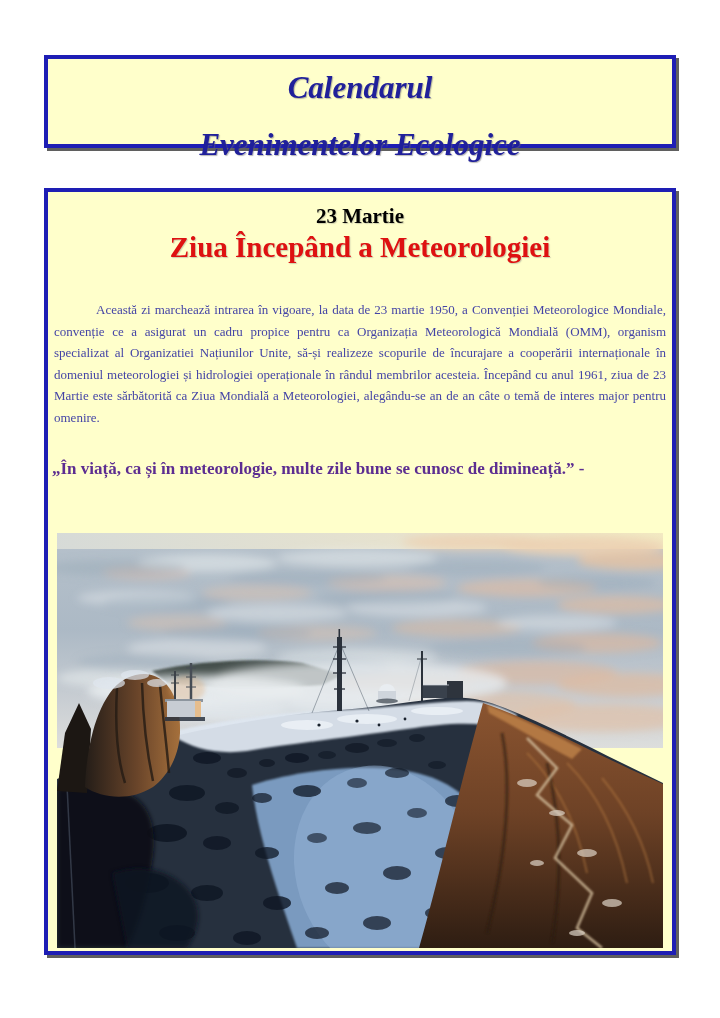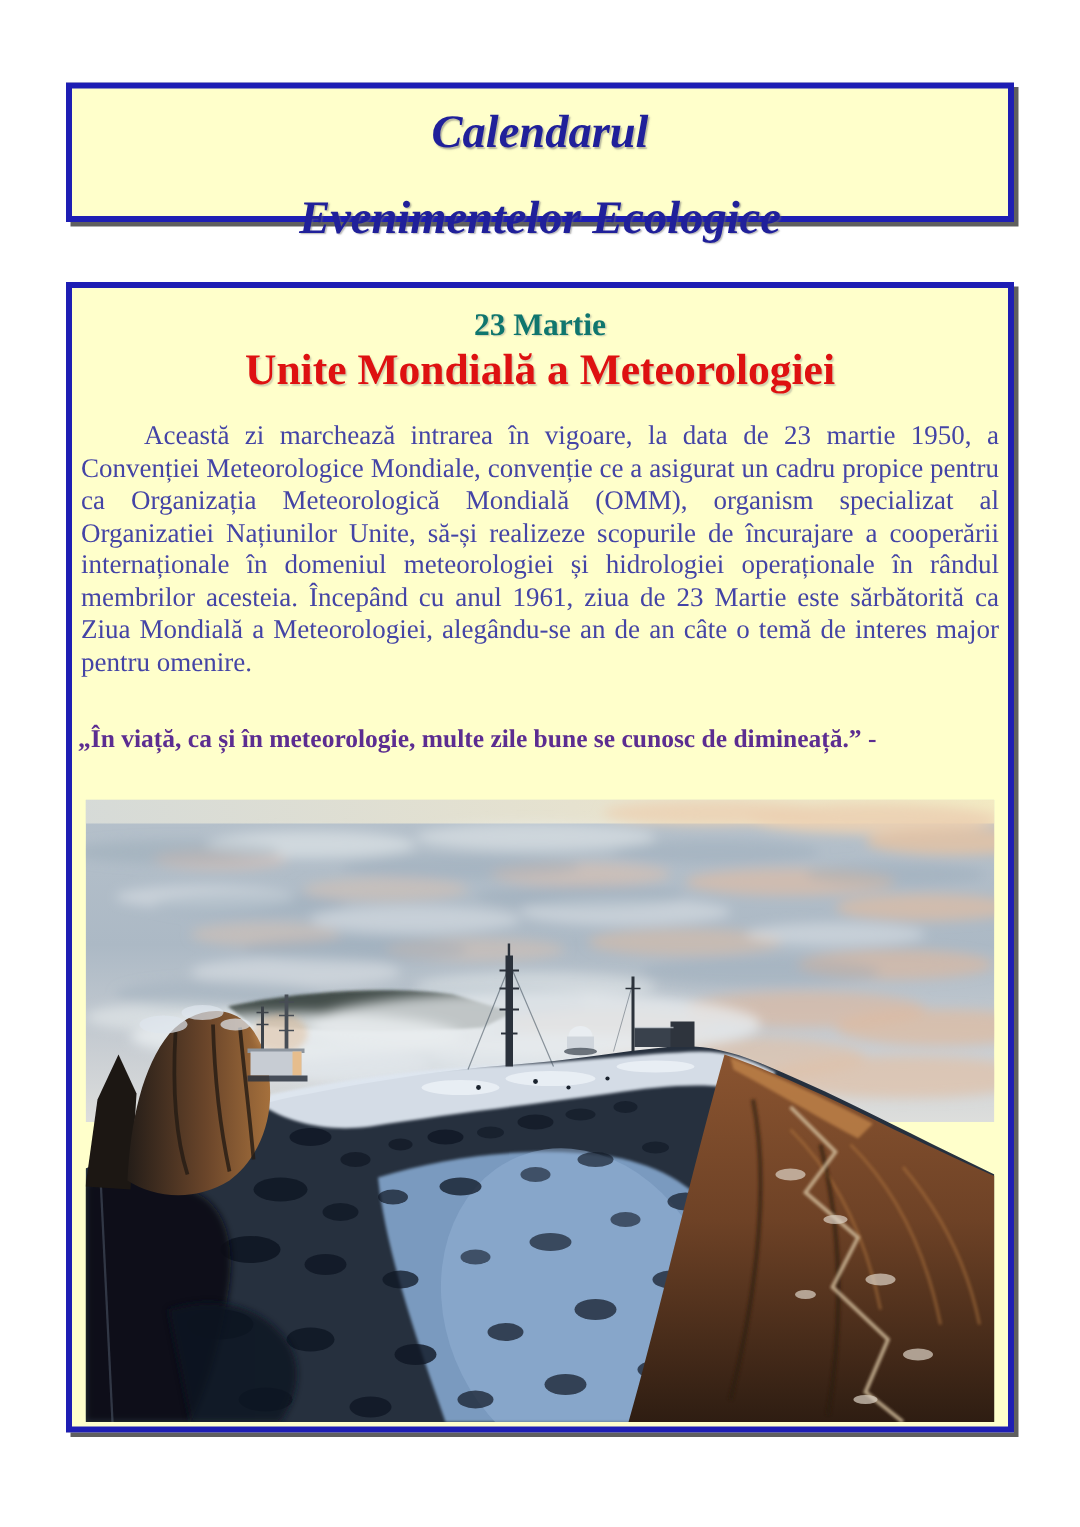--- a/index.html
+++ b/index.html
@@ -13,29 +13,29 @@
   .panel-title{top:55px;height:93px;}
   .panel-article{top:188px;height:767px;}
   .doc-title-line{
     color:#20209a;font-style:italic;font-weight:bold;font-size:31px;
     text-align:center;line-height:1.0;
     text-shadow:1px 1px 1px rgba(110,110,110,0.5);
   }
   .doc-title-line.first{margin-top:13px;}
   .doc-title-line.second{margin-top:26px;}
   .date-heading{
-    margin:12px 0 0;color:#0f766e;font-weight:bold;font-size:21px;text-align:center;
+    margin:12px 0 0;color:#000000;font-weight:bold;font-size:21px;text-align:center;
     text-shadow:1px 1px 1px rgba(120,120,120,0.35);
   }
   .article-title{
     margin:3px 0 0;color:#de1111;font-weight:bold;font-size:29px;text-align:center;line-height:1.05;
     text-shadow:1px 1px 1px rgba(120,120,120,0.35);
   }
   .article-body{
-    margin:18px 6px 0;color:#4444a6;font-size:18px;line-height:21.5px;
+    margin:37px 6px 0;color:#4444a6;font-size:13px;line-height:21.5px;
     text-align:justify;text-indent:42px;
   }
   .article-quote{
     margin:30px 4px 0;color:#5c2d91;font-weight:bold;font-size:17px;text-align:left;line-height:1.25;
   }
   .quote-author{
     margin:3px 8px 0;color:#5c2d91;font-weight:bold;font-size:17px;text-align:right;
   }
   .summit-photo{
     position:absolute;left:9px;top:341px;width:606px;height:415px;overflow:hidden;
@@ -47,21 +47,21 @@
 
 <div class="page">
 
   <div class="panel panel-title">
     <div class="doc-title-line first">Calendarul</div>
     <div class="doc-title-line second">Evenimentelor Ecologice</div>
   </div>
 
   <div class="panel panel-article">
     <div class="date-heading">23 Martie</div>
-    <div class="article-title">Unite Mondială a Meteorologiei</div>
+    <div class="article-title">Ziua Începând a Meteorologiei</div>
     <p class="article-body">Această zi marchează intrarea în vigoare, la data de 23 martie 1950, a Convenției Meteorologice Mondiale, convenție ce a asigurat un cadru propice pentru ca Organizația Meteorologică Mondială (OMM), organism specializat al Organizatiei Națiunilor Unite, să-și realizeze scopurile de încurajare a cooperării internaționale în domeniul meteorologiei și hidrologiei operaționale în rândul membrilor acesteia. Începând cu anul 1961, ziua de 23 Martie este sărbătorită ca Ziua Mondială a Meteorologiei, alegându-se an de an câte o temă de interes major pentru omenire.</p>
     <div class="article-quote">„În viață, ca și în meteorologie, multe zile bune se cunosc de dimineață.”  -</div>
 
     <div class="summit-photo">
       <svg viewBox="0 0 606 415" preserveAspectRatio="none">
         <defs>
           <linearGradient id="skyTop" x1="0" y1="0" x2="1" y2="0">
             <stop offset="0" stop-color="#d8dcd8"></stop>
             <stop offset="0.55" stop-color="#e9e4cf"></stop>
             <stop offset="1" stop-color="#f6ecc2"></stop>

